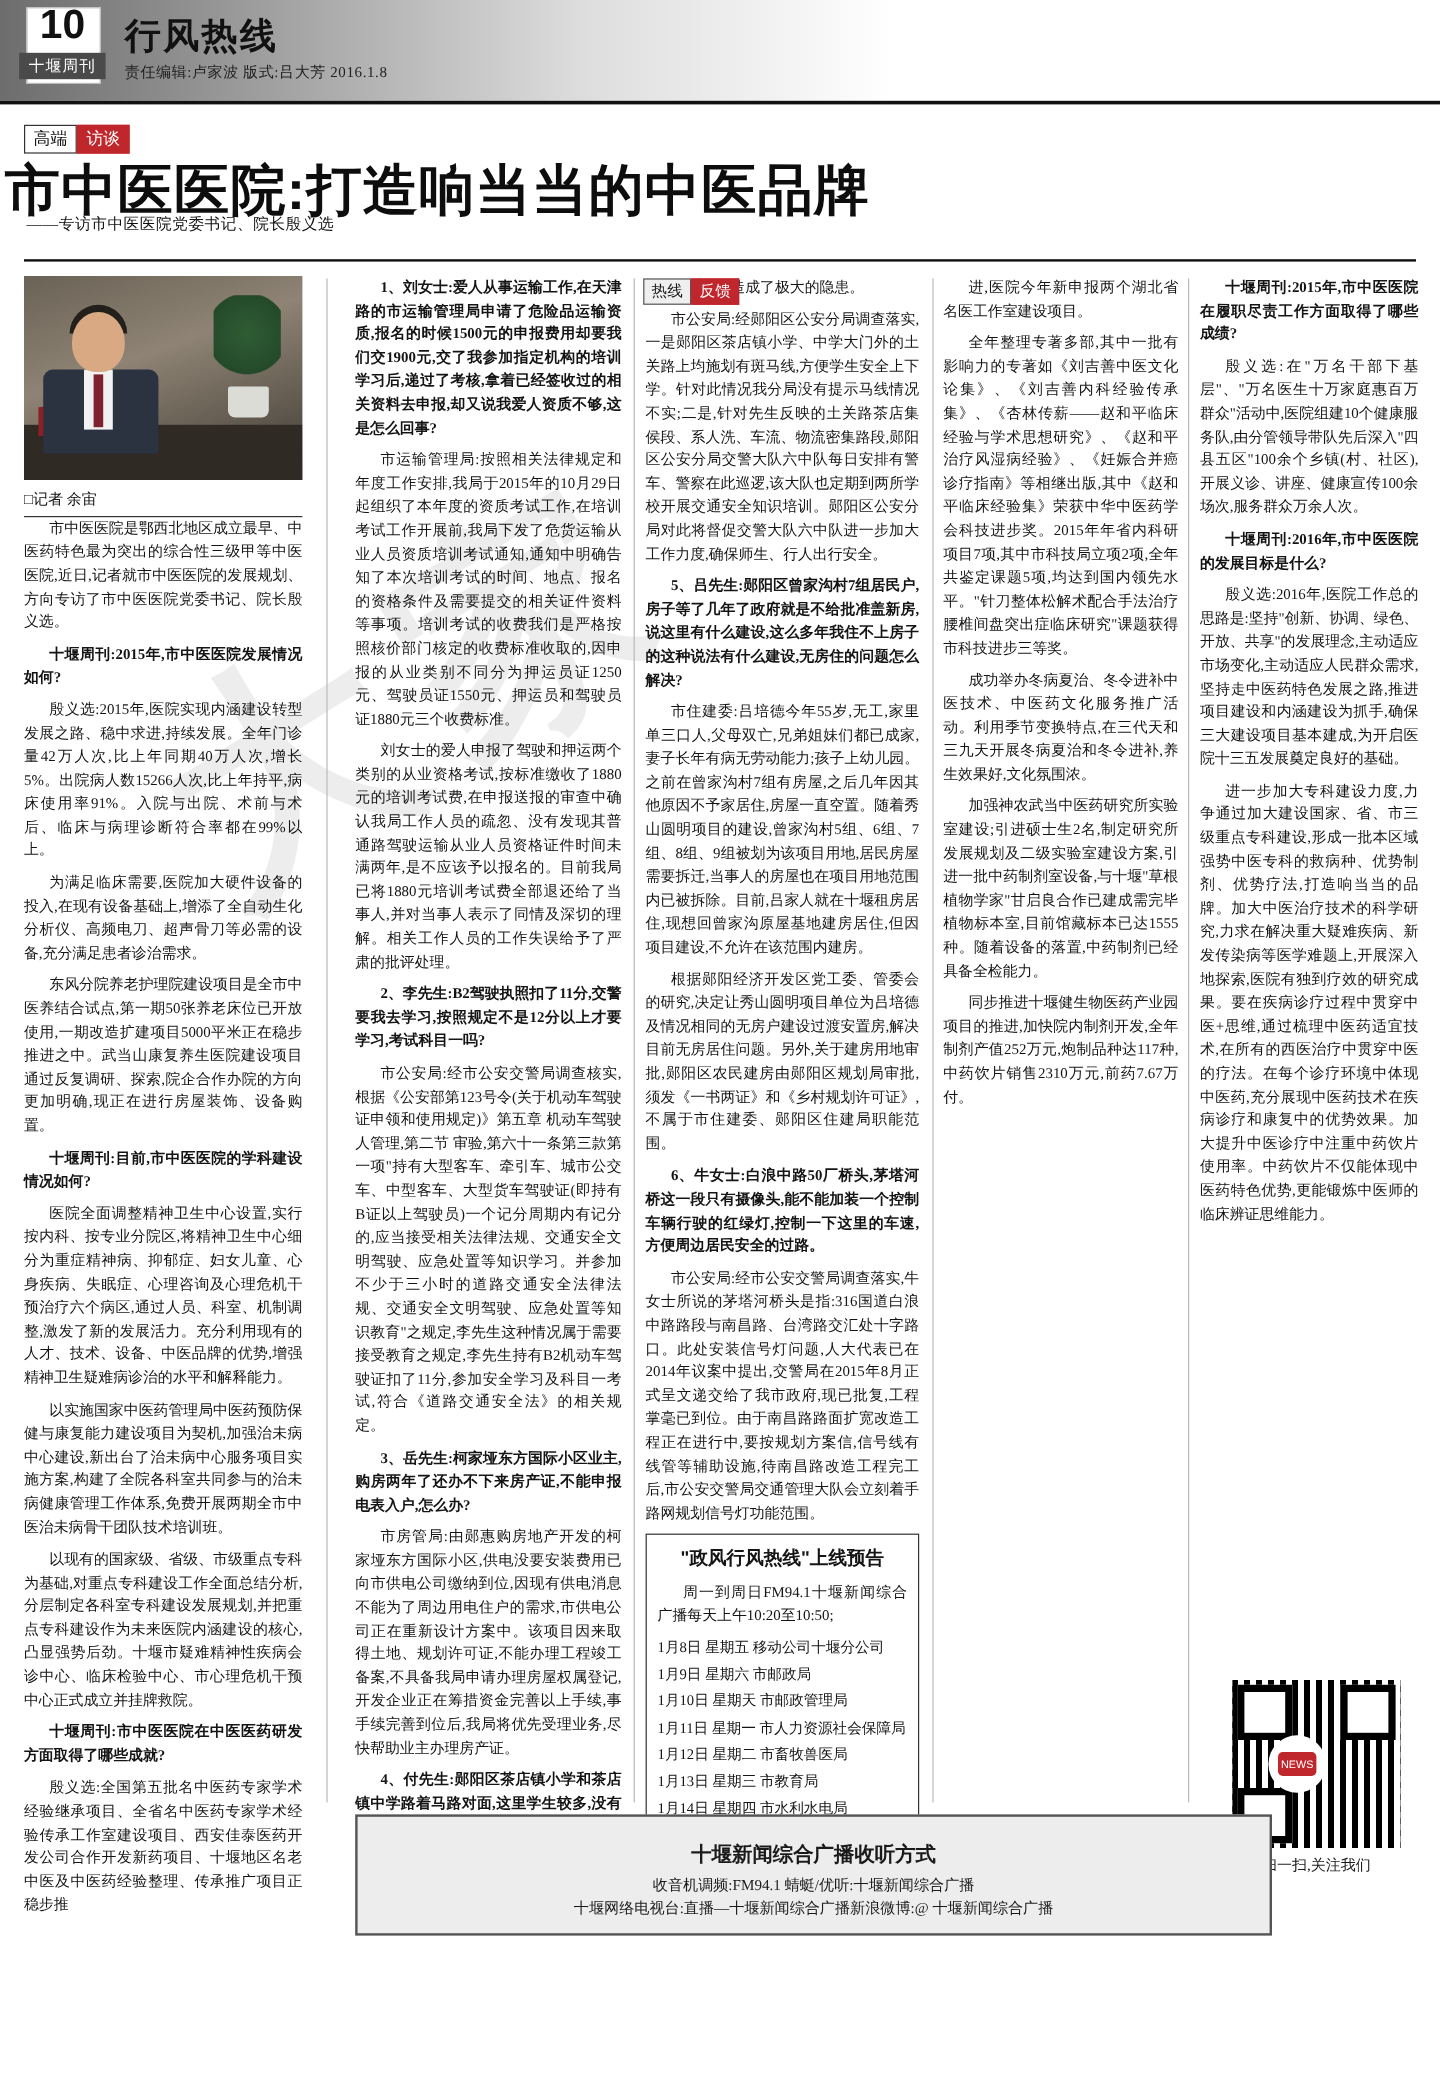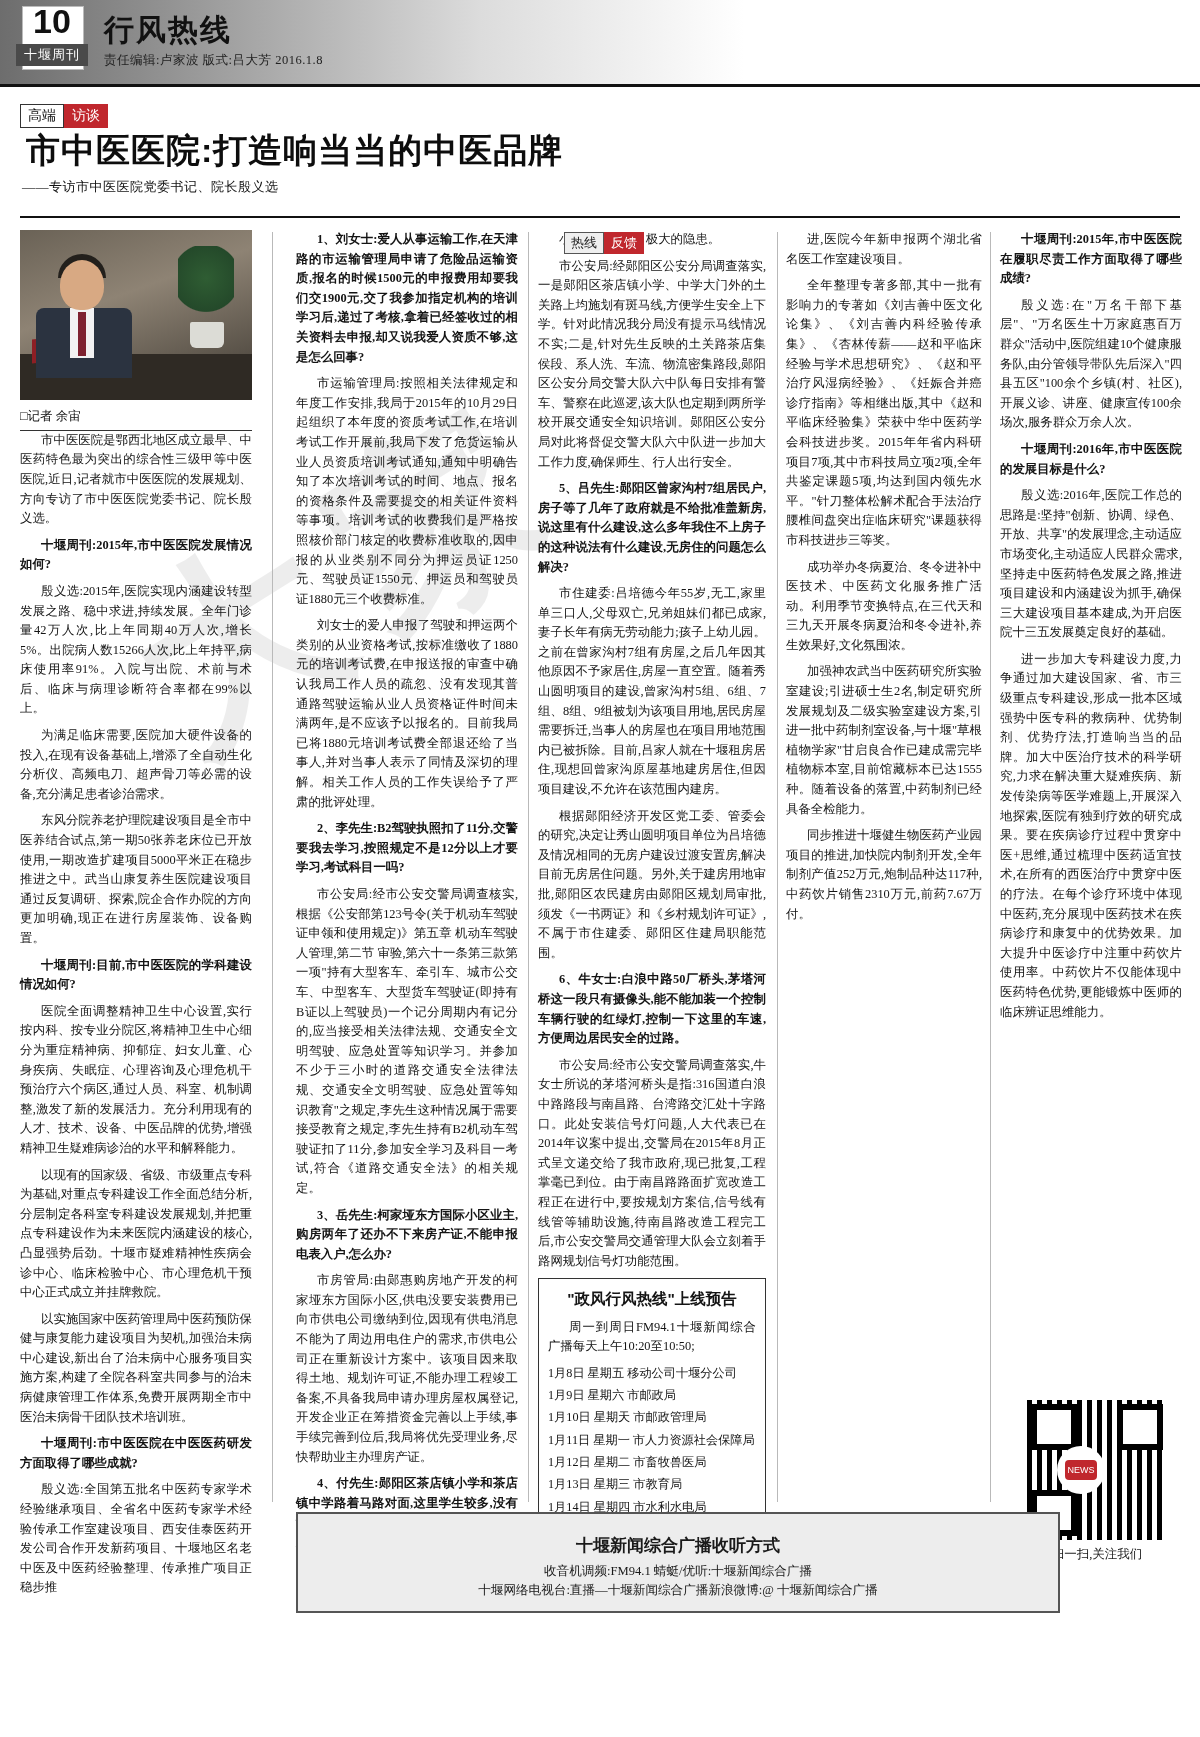--- a/index.html
+++ b/index.html
@@ -13,21 +13,21 @@
   .pagenum{position:absolute;left:22px;top:2px;width:60px;text-align:center;font-size:34px;font-weight:bold;color:#111;font-family:"Liberation Sans",sans-serif;}
   .pagelabel{position:absolute;left:16px;top:44px;width:72px;text-align:center;font-size:13px;color:#fff;background:#4a4a4a;padding:2px 0;letter-spacing:1px;}
   .mast-title{position:absolute;left:104px;top:10px;font-size:30px;font-weight:bold;letter-spacing:2px;color:#111;font-family:"Liberation Sans",sans-serif;}
   .mast-sub{position:absolute;left:104px;top:52px;font-size:12.5px;color:#222;letter-spacing:.5px;}
   .mast-rule{position:absolute;left:0;top:84px;width:1200px;height:3px;background:#111;}
 
   
   .tagwrap{position:absolute;left:20px;top:104px;display:flex;align-items:stretch;font-size:14px;font-family:"Liberation Sans",sans-serif;}
   .tag-a{background:#fff;border:1px solid #333;padding:2px 7px;color:#111;}
   .tag-b{background:#c0272d;color:#fff;padding:2px 7px;border:1px solid #c0272d;}
-  .headline{position:absolute;left:26px;top:128px;font-size:34px;font-weight:bold;letter-spacing:1px;color:#0d0d0d;font-family:"Liberation Sans",sans-serif;text-align:right;}
+  .headline{position:absolute;left:4px;top:128px;font-size:46px;font-weight:bold;letter-spacing:1px;color:#0d0d0d;font-family:"Liberation Sans",sans-serif;text-align:right;}
   .subhead{position:absolute;left:22px;top:178px;font-size:13px;color:#111;letter-spacing:.5px;}
   .head-rule{position:absolute;left:20px;top:216px;width:1160px;height:2px;background:#111;}
 
   
   .watermark{position:absolute;left:120px;top:440px;font-size:200px;color:rgba(0,0,0,0.07);font-weight:bold;transform:rotate(-32deg);font-family:"Liberation Sans",sans-serif;letter-spacing:30px;pointer-events:none;white-space:nowrap;}
 
   
   .col{position:absolute;top:230px;font-size:12.4px;line-height:1.58;text-align:justify;color:#141414;}
   .c1{left:20px;width:232px;}
   .c2{left:296px;width:222px;}
@@ -48,21 +48,21 @@
   .photo .shirt{position:absolute;left:50px;top:78px;width:24px;height:50px;background:#f2f2f2;}
   .photo .tie{position:absolute;left:58px;top:82px;width:8px;height:44px;background:#7e2230;}
   .photo .plant{position:absolute;right:18px;top:16px;width:56px;height:80px;background:radial-gradient(circle at 50% 40%,#2f5d33 0%,#24492a 60%,transparent 62%);}
   .photo .pot{position:absolute;right:28px;top:92px;width:34px;height:26px;background:#dcdcd6;border-radius:2px 2px 6px 6px;}
   .photo .book{position:absolute;left:12px;bottom:40px;width:66px;height:24px;background:#8d1f25;transform:skewY(-6deg);}
   .byline{margin-top:7px;font-size:12.5px;color:#111;border-bottom:1px solid #333;padding-bottom:3px;}
   p{margin:0 0 7px 0;text-indent:1.7em;}
   .q{font-weight:bold;}
 
   
-  .hot-badge{position:absolute;left:520px;top:232px;display:flex;font-size:13px;font-family:"Liberation Sans",sans-serif;z-index:5;padding-left:44px;}
+  .hot-badge{position:absolute;left:492px;top:232px;display:flex;font-size:13px;font-family:"Liberation Sans",sans-serif;z-index:5;padding-left:44px;}
   .hot-badge .a{background:#efefef;border:1px solid #555;padding:1px 6px;}
   .hot-badge .b{background:#c0272d;color:#fff;padding:1px 6px;border:1px solid #c0272d;}
 
   
   .preview{border:1px solid #333;padding:8px 9px 10px;margin-top:6px;}
   .preview h4{margin:0 0 6px 0;text-align:center;font-size:15.5px;font-family:"Liberation Sans",sans-serif;}
   .preview .row{text-indent:0;display:block;margin:0 0 3px 0;font-size:12.2px;}
   .preview .tel{font-weight:bold;text-align:center;text-indent:0;margin-top:6px;}
 
   
@@ -130,22 +130,22 @@
       <div class="head"></div>
     </div>
     <div class="byline">□记者 余宙</div>
     <p>市中医医院是鄂西北地区成立最早、中医药特色最为突出的综合性三级甲等中医医院,近日,记者就市中医医院的发展规划、方向专访了市中医医院党委书记、院长殷义选。</p>
     <p class="q">十堰周刊:2015年,市中医医院发展情况如何?</p>
     <p>殷义选:2015年,医院实现内涵建设转型发展之路、稳中求进,持续发展。全年门诊量42万人次,比上年同期40万人次,增长5%。出院病人数15266人次,比上年持平,病床使用率91%。入院与出院、术前与术后、临床与病理诊断符合率都在99%以上。</p>
     <p>为满足临床需要,医院加大硬件设备的投入,在现有设备基础上,增添了全自动生化分析仪、高频电刀、超声骨刀等必需的设备,充分满足患者诊治需求。</p>
     <p>东风分院养老护理院建设项目是全市中医养结合试点,第一期50张养老床位已开放使用,一期改造扩建项目5000平米正在稳步推进之中。武当山康复养生医院建设项目通过反复调研、探索,院企合作办院的方向更加明确,现正在进行房屋装饰、设备购置。</p>
     <p class="q">十堰周刊:目前,市中医医院的学科建设情况如何?</p>
     <p>医院全面调整精神卫生中心设置,实行按内科、按专业分院区,将精神卫生中心细分为重症精神病、抑郁症、妇女儿童、心身疾病、失眠症、心理咨询及心理危机干预治疗六个病区,通过人员、科室、机制调整,激发了新的发展活力。充分利用现有的人才、技术、设备、中医品牌的优势,增强精神卫生疑难病诊治的水平和解释能力。</p>
+    <p>以实施国家中医药管理局中医药预防保健与康复能力建设项目为契机,加强治未病中心建设,新出台了治未病中心服务项目实施方案,构建了全院各科室共同参与的治未病健康管理工作体系,免费开展两期全市中医治未病骨干团队技术培训班。</p>
     <p>以现有的国家级、省级、市级重点专科为基础,对重点专科建设工作全面总结分析,分层制定各科室专科建设发展规划,并把重点专科建设作为未来医院内涵建设的核心,凸显强势后劲。十堰市疑难精神性疾病会诊中心、临床检验中心、市心理危机干预中心正式成立并挂牌救院。</p>
-    <p>以实施国家中医药管理局中医药预防保健与康复能力建设项目为契机,加强治未病中心建设,新出台了治未病中心服务项目实施方案,构建了全院各科室共同参与的治未病健康管理工作体系,免费开展两期全市中医治未病骨干团队技术培训班。</p>
     <p class="q">十堰周刊:市中医医院在中医医药研发方面取得了哪些成就?</p>
     <p>殷义选:全国第五批名中医药专家学术经验继承项目、全省名中医药专家学术经验传承工作室建设项目、西安佳泰医药开发公司合作开发新药项目、十堰地区名老中医及中医药经验整理、传承推广项目正稳步推</p>
   </div>
 
   <div class="col c2">
     <p class="q">1、刘女士:爱人从事运输工作,在天津路的市运输管理局申请了危险品运输资质,报名的时候1500元的申报费用却要我们交1900元,交了我参加指定机构的培训学习后,递过了考核,拿着已经签收过的相关资料去申报,却又说我爱人资质不够,这是怎么回事?</p>
     <p>市运输管理局:按照相关法律规定和年度工作安排,我局于2015年的10月29日起组织了本年度的资质考试工作,在培训考试工作开展前,我局下发了危货运输从业人员资质培训考试通知,通知中明确告知了本次培训考试的时间、地点、报名的资格条件及需要提交的相关证件资料等事项。培训考试的收费我们是严格按照核价部门核定的收费标准收取的,因申报的从业类别不同分为押运员证1250元、驾驶员证1550元、押运员和驾驶员证1880元三个收费标准。</p>
     <p>刘女士的爱人申报了驾驶和押运两个类别的从业资格考试,按标准缴收了1880元的培训考试费,在申报送报的审查中确认我局工作人员的疏忽、没有发现其普通路驾驶运输从业人员资格证件时间未满两年,是不应该予以报名的。目前我局已将1880元培训考试费全部退还给了当事人,并对当事人表示了同情及深切的理解。相关工作人员的工作失误给予了严肃的批评处理。</p>
     <p class="q">2、李先生:B2驾驶执照扣了11分,交警要我去学习,按照规定不是12分以上才要学习,考试科目一吗?</p>
     <p>市公安局:经市公安交警局调查核实,根据《公安部第123号令(关于机动车驾驶证申领和使用规定)》第五章 机动车驾驶人管理,第二节 审验,第六十一条第三款第一项"持有大型客车、牵引车、城市公交车、中型客车、大型货车驾驶证(即持有B证以上驾驶员)一个记分周期内有记分的,应当接受相关法律法规、交通安全文明驾驶、应急处置等知识学习。并参加不少于三小时的道路交通安全法律法规、交通安全文明驾驶、应急处置等知识教育"之规定,李先生这种情况属于需要接受教育之规定,李先生持有B2机动车驾驶证扣了11分,参加安全学习及科目一考试,符合《道路交通安全法》的相关规定。</p>

